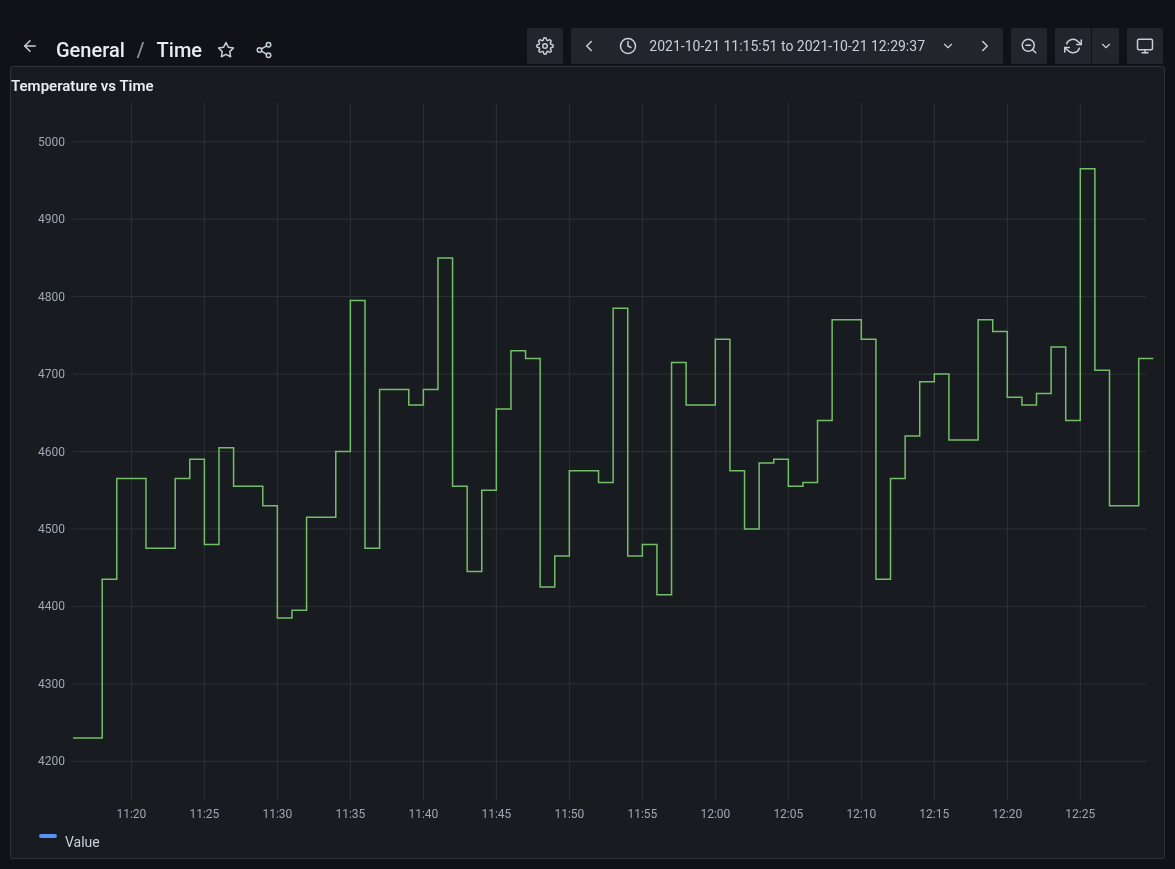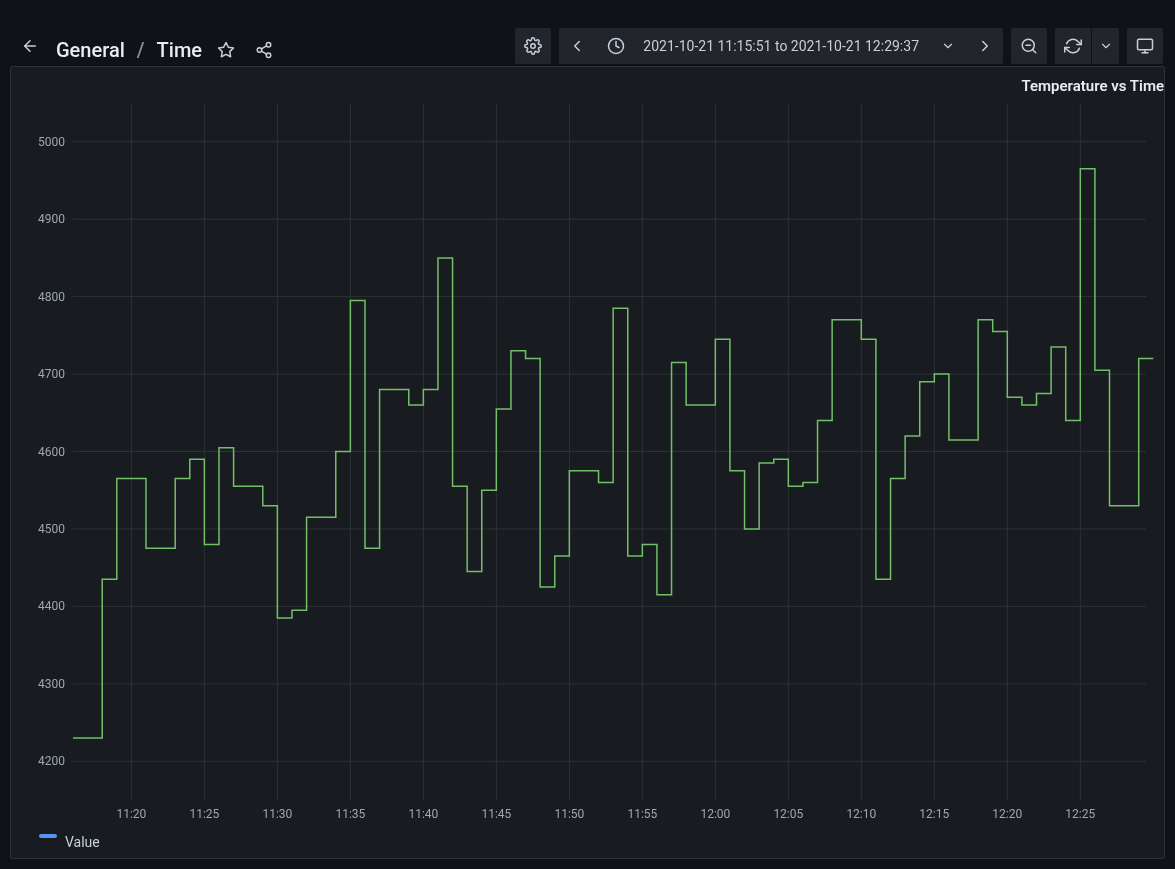--- a/index.html
+++ b/index.html
@@ -7,26 +7,26 @@
   .icon-btn{width:36px;height:36px;display:flex;align-items:center;justify-content:center;border-radius:2px;background:#22252b;color:#c7d0d9;cursor:pointer;border:none}
   .icon-btn.ghost{background:transparent}
   .icon-btn svg,.icon svg{width:18px;height:18px;display:block}
   .title{display:flex;align-items:center;gap:10px;font-size:20px;color:#e9edf2;font-weight:500}
   .title .sep{color:#8e8e8e;margin:0 2px}
   .spacer{flex:1}
   .timerange-group{display:flex;align-items:center}
   .timerange-group .icon-btn{border-radius:0}
   .timerange-group .icon-btn:first-child{border-top-left-radius:2px;border-bottom-left-radius:2px}
   .timerange-group .icon-btn:last-child{border-top-right-radius:2px;border-bottom-right-radius:2px}
-  .timerange{display:flex;align-items:center;gap:18px;height:36px;padding:0 12px;background:#22252b;color:#c7d0d9;font-size:14px;white-space:nowrap}
+  .timerange{display:flex;align-items:center;gap:12px;height:36px;padding:0 12px;background:#22252b;color:#c7d0d9;font-size:14px;white-space:nowrap}
   .refresh-group{display:flex;align-items:center}
   .refresh-group .icon-btn:first-child{border-top-right-radius:0;border-bottom-right-radius:0}
   .refresh-group .icon-btn:last-child{border-top-left-radius:0;border-bottom-left-radius:0;width:28px;border-left:1px solid #111217}
   .panel{position:absolute;left:10px;right:10px;top:66px;bottom:10px;background:#181b1f;border:1px solid #2c3235;border-radius:2px;display:flex;flex-direction:column}
-  .panel-title{text-align:right;font-size:15px;font-weight:600;color:#e9edf2;padding:10px 0 2px}
+  .panel-title{text-align:left;font-size:15px;font-weight:600;color:#e9edf2;padding:10px 0 2px}
   .chart-wrap{flex:1;position:relative}
   svg.chart{position:absolute;inset:0;width:100%;height:100%}
   .grid line{stroke:#2c3235;stroke-width:1}
   .axis text{fill:#9fa7b3;font-size:12px}
   .series{fill:none;stroke:#73bf69;stroke-width:1.5;stroke-linejoin:miter}
   .legend{display:flex;align-items:flex-start;gap:8px;padding:4px 10px 8px 28px;font-size:14px;color:#c7d0d9}
   .legend-swatch{width:18px;height:4px;background:#5794f2;border-radius:2px}
 </style>
 </head>
 <body>

